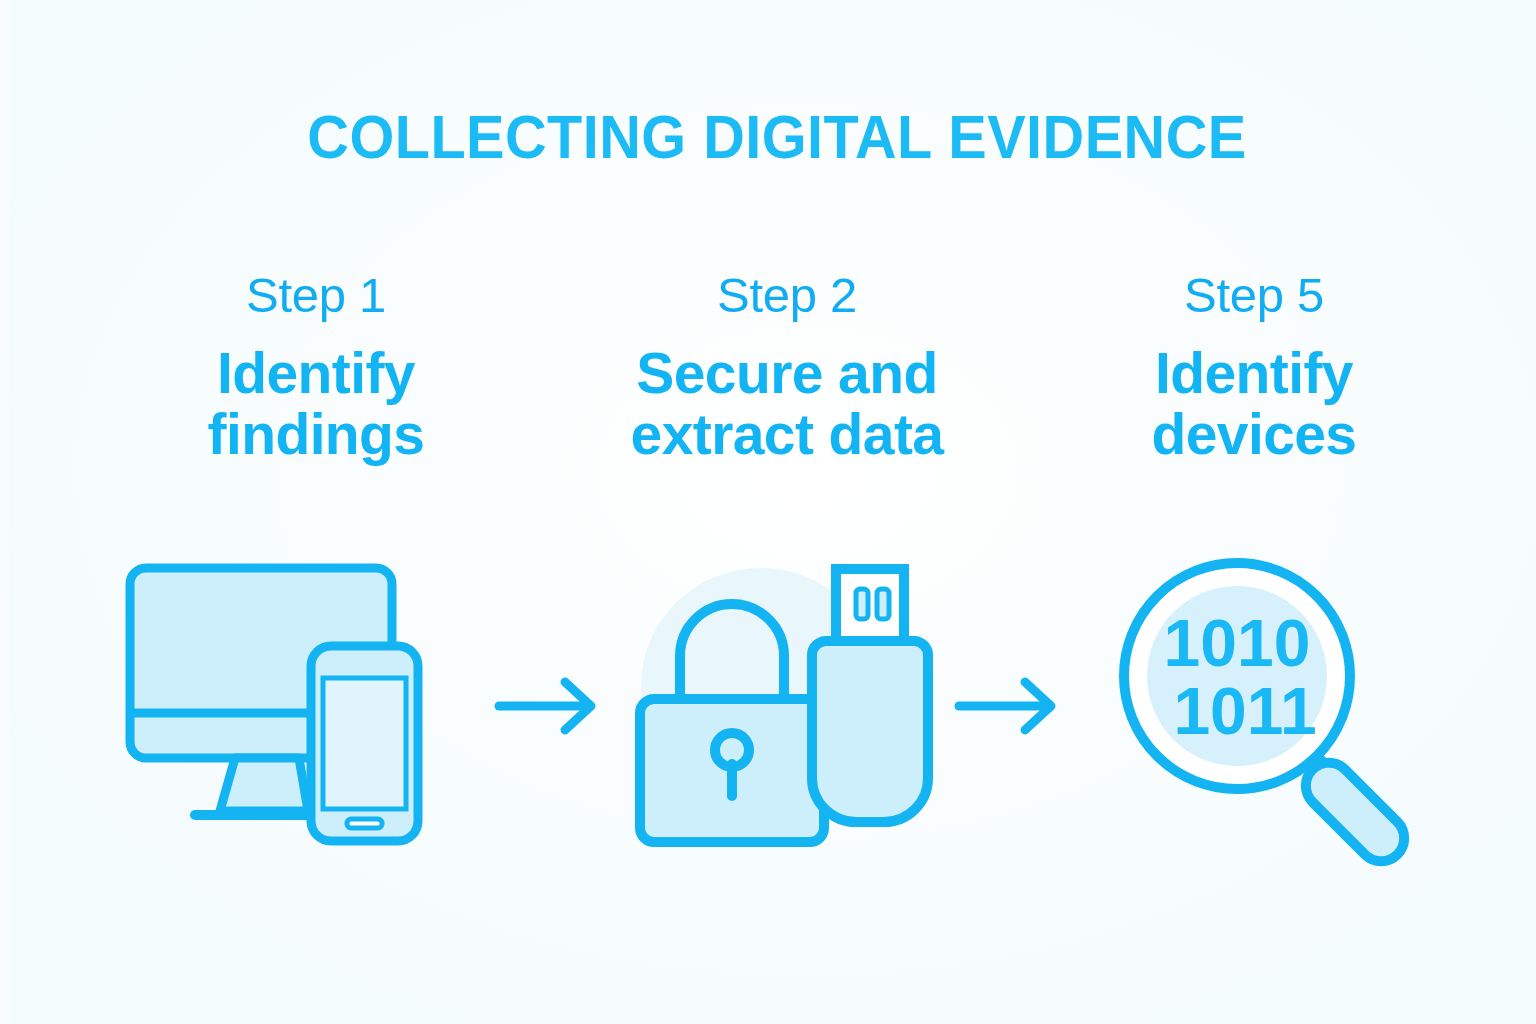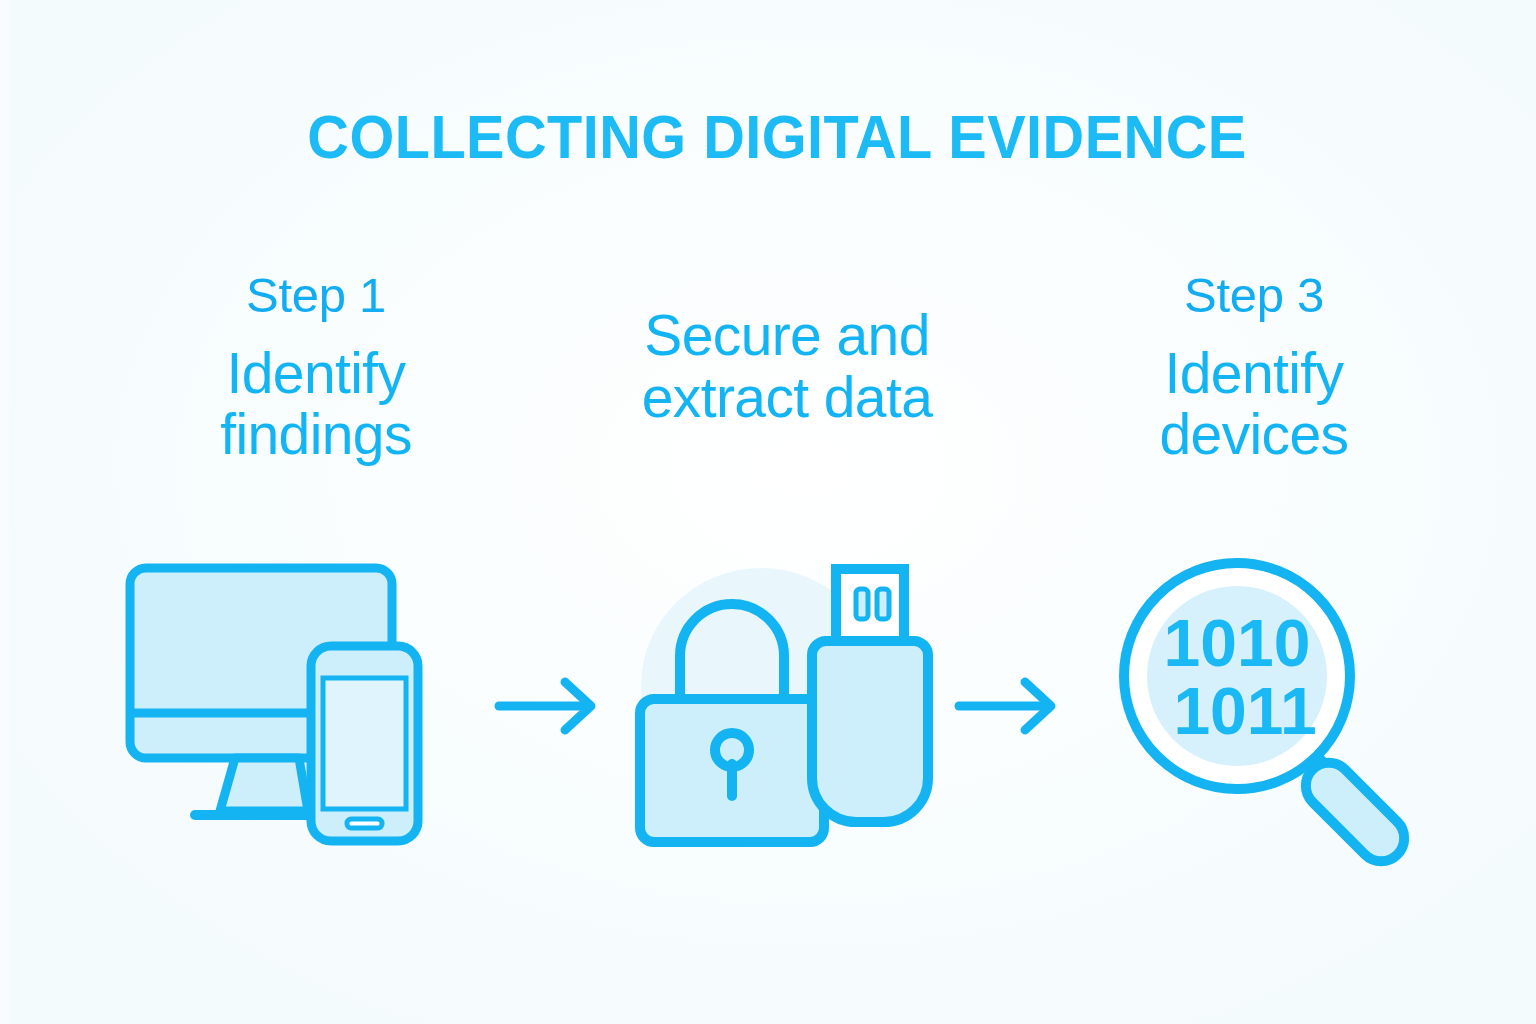--- a/index.html
+++ b/index.html
@@ -64,21 +64,21 @@
   .step-label {
     font-size: 49px;
     font-weight: normal;
     color: #11acf2;
     line-height: 1.12;
     margin-bottom: 20px;
     letter-spacing: -0.3px;
   }
   .step-title {
     font-size: 57px;
-    font-weight: normal;
+    font-weight: bold;
     color: #13b4f4;
     line-height: 1.08;
     letter-spacing: -0.6px;
   }
 
   
   .icons-row {
     position: absolute;
     top: 536px;
     left: 0;
@@ -121,28 +121,29 @@
 
     <div class="step step-1">
       <div class="step-label">Step 1</div>
       <div class="step-title">
         <div>Identify</div>
         <div>findings</div>
       </div>
     </div>
 
     <div class="step step-2">
+      <div class="step-label">Step 2</div>
       <div class="step-title">
         <div>Secure and</div>
         <div>extract data</div>
       </div>
     </div>
 
     <div class="step step-3">
-      <div class="step-label">Step 3</div>
+      <div class="step-label">Step 5</div>
       <div class="step-title">
         <div>Identify</div>
         <div>devices</div>
       </div>
     </div>
 
   </div>
 
   <div class="icons-row">
 

